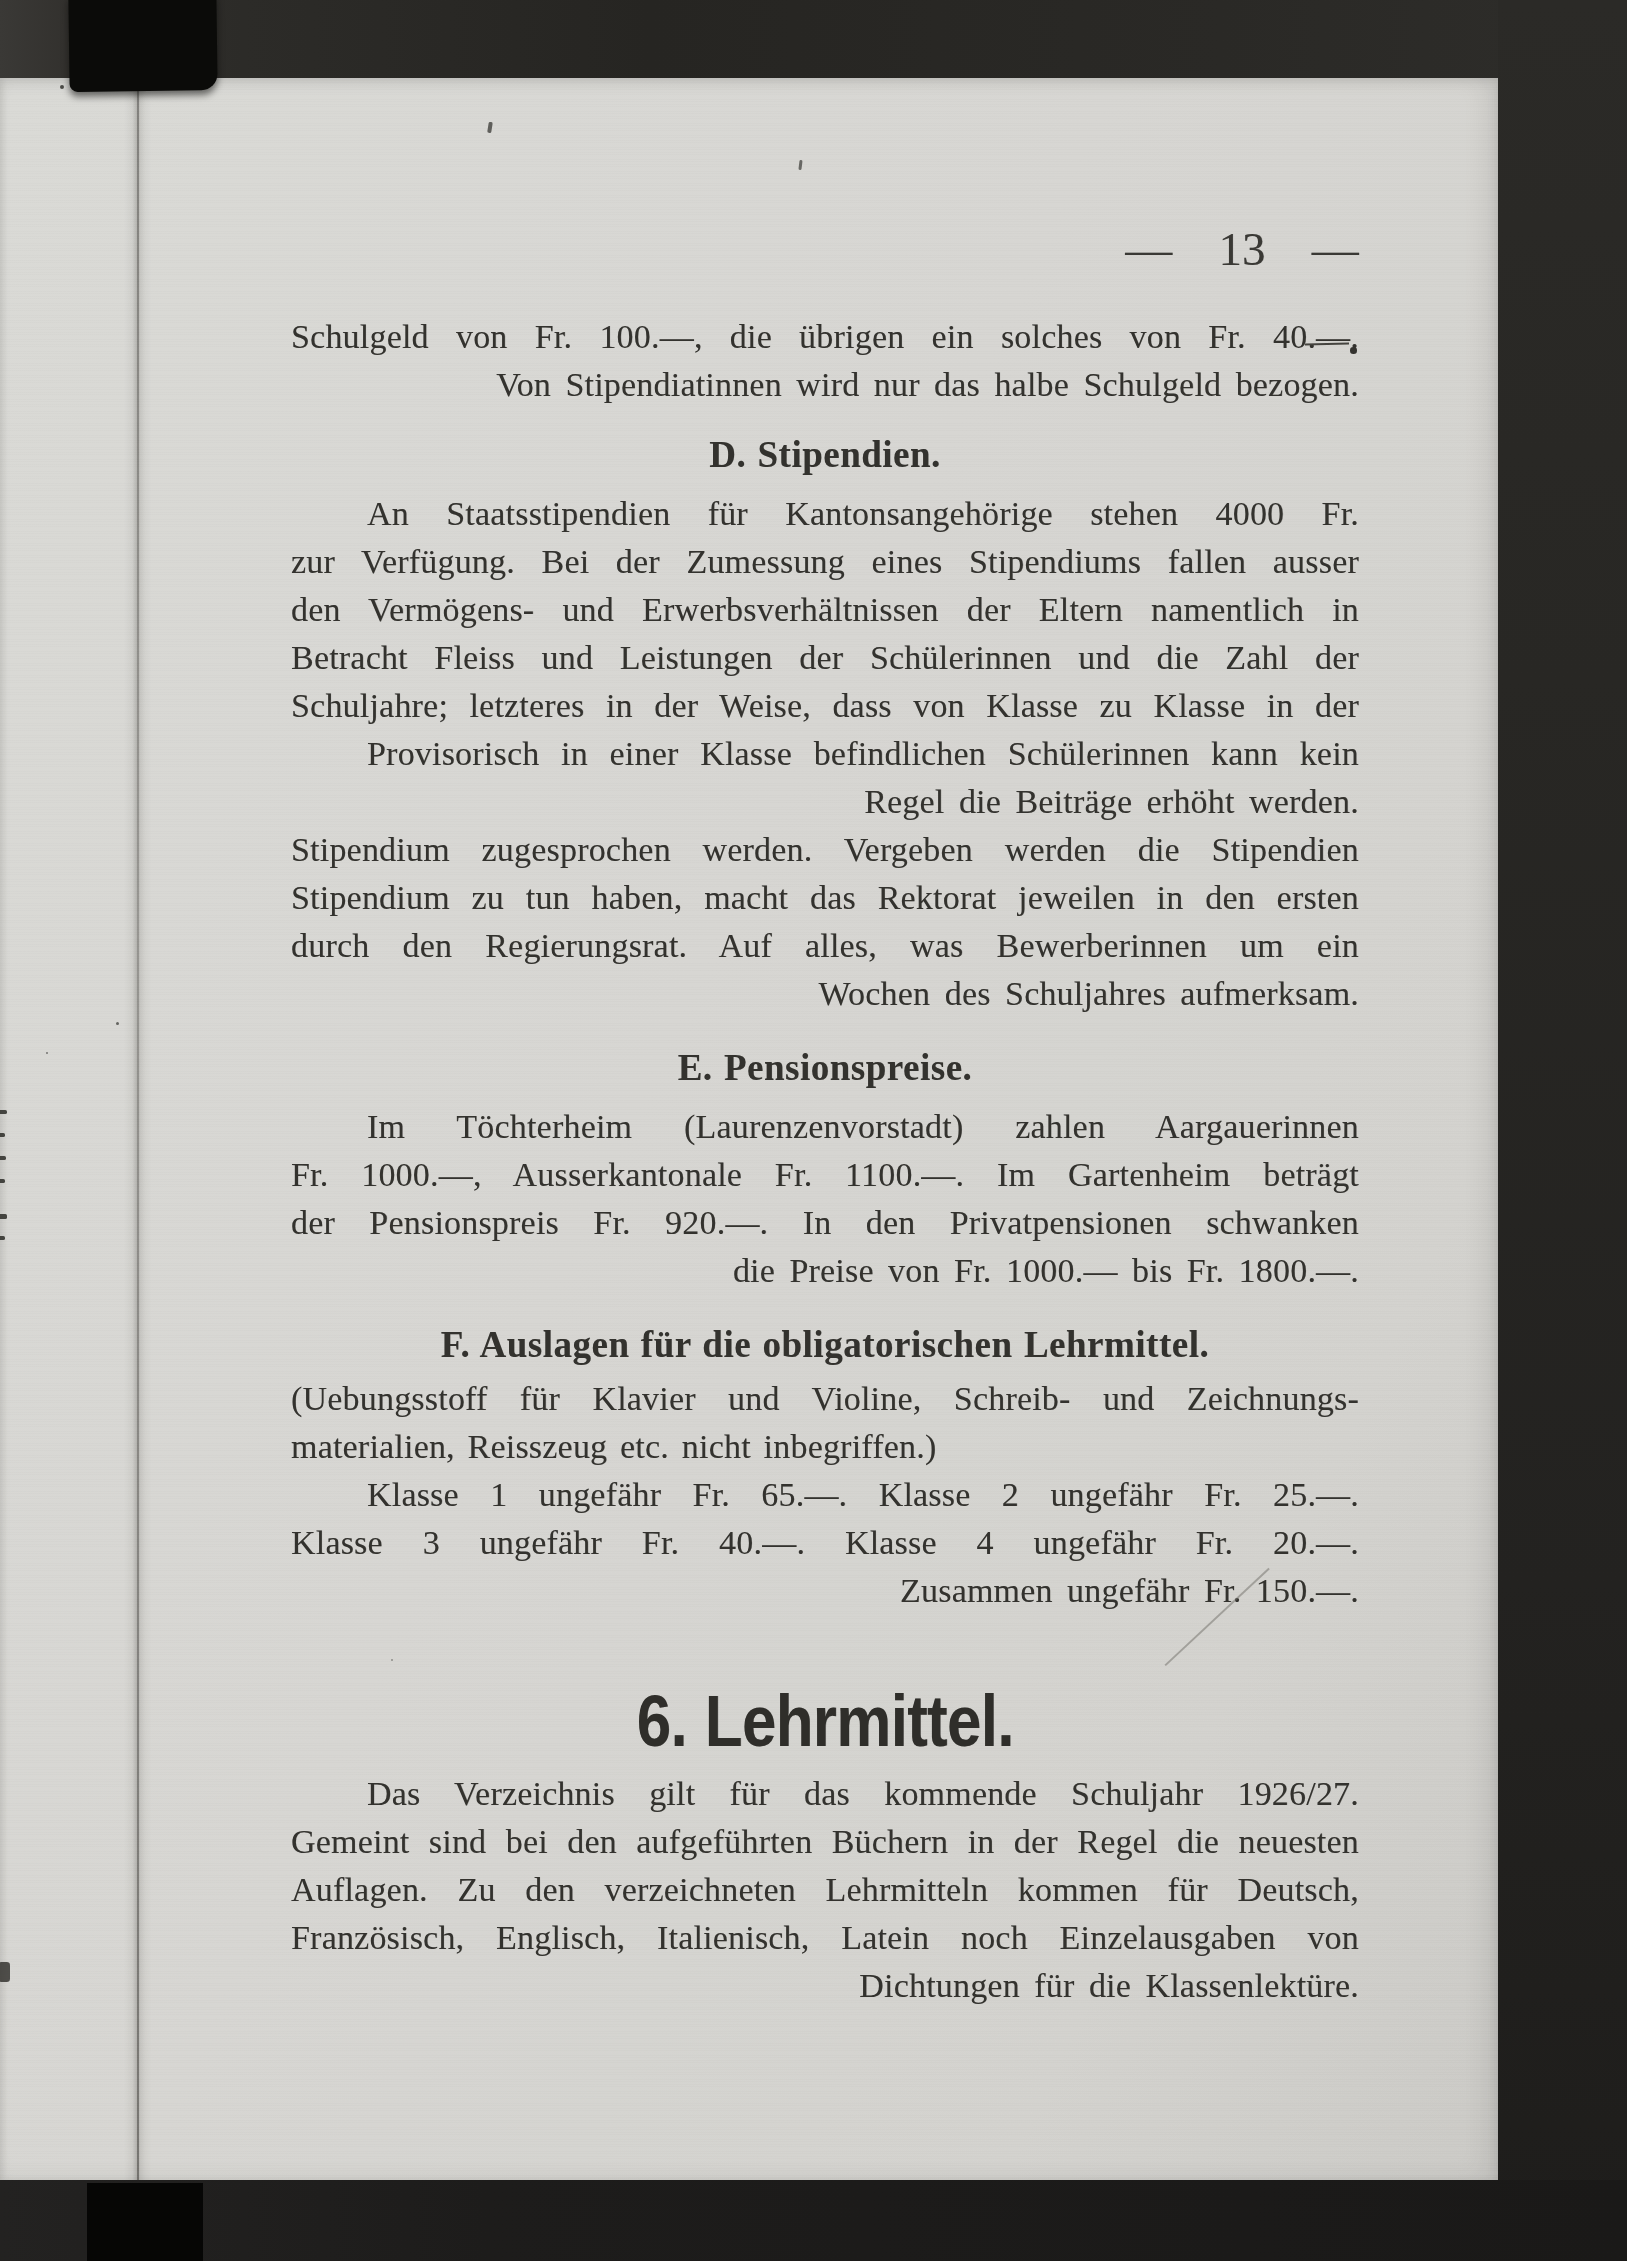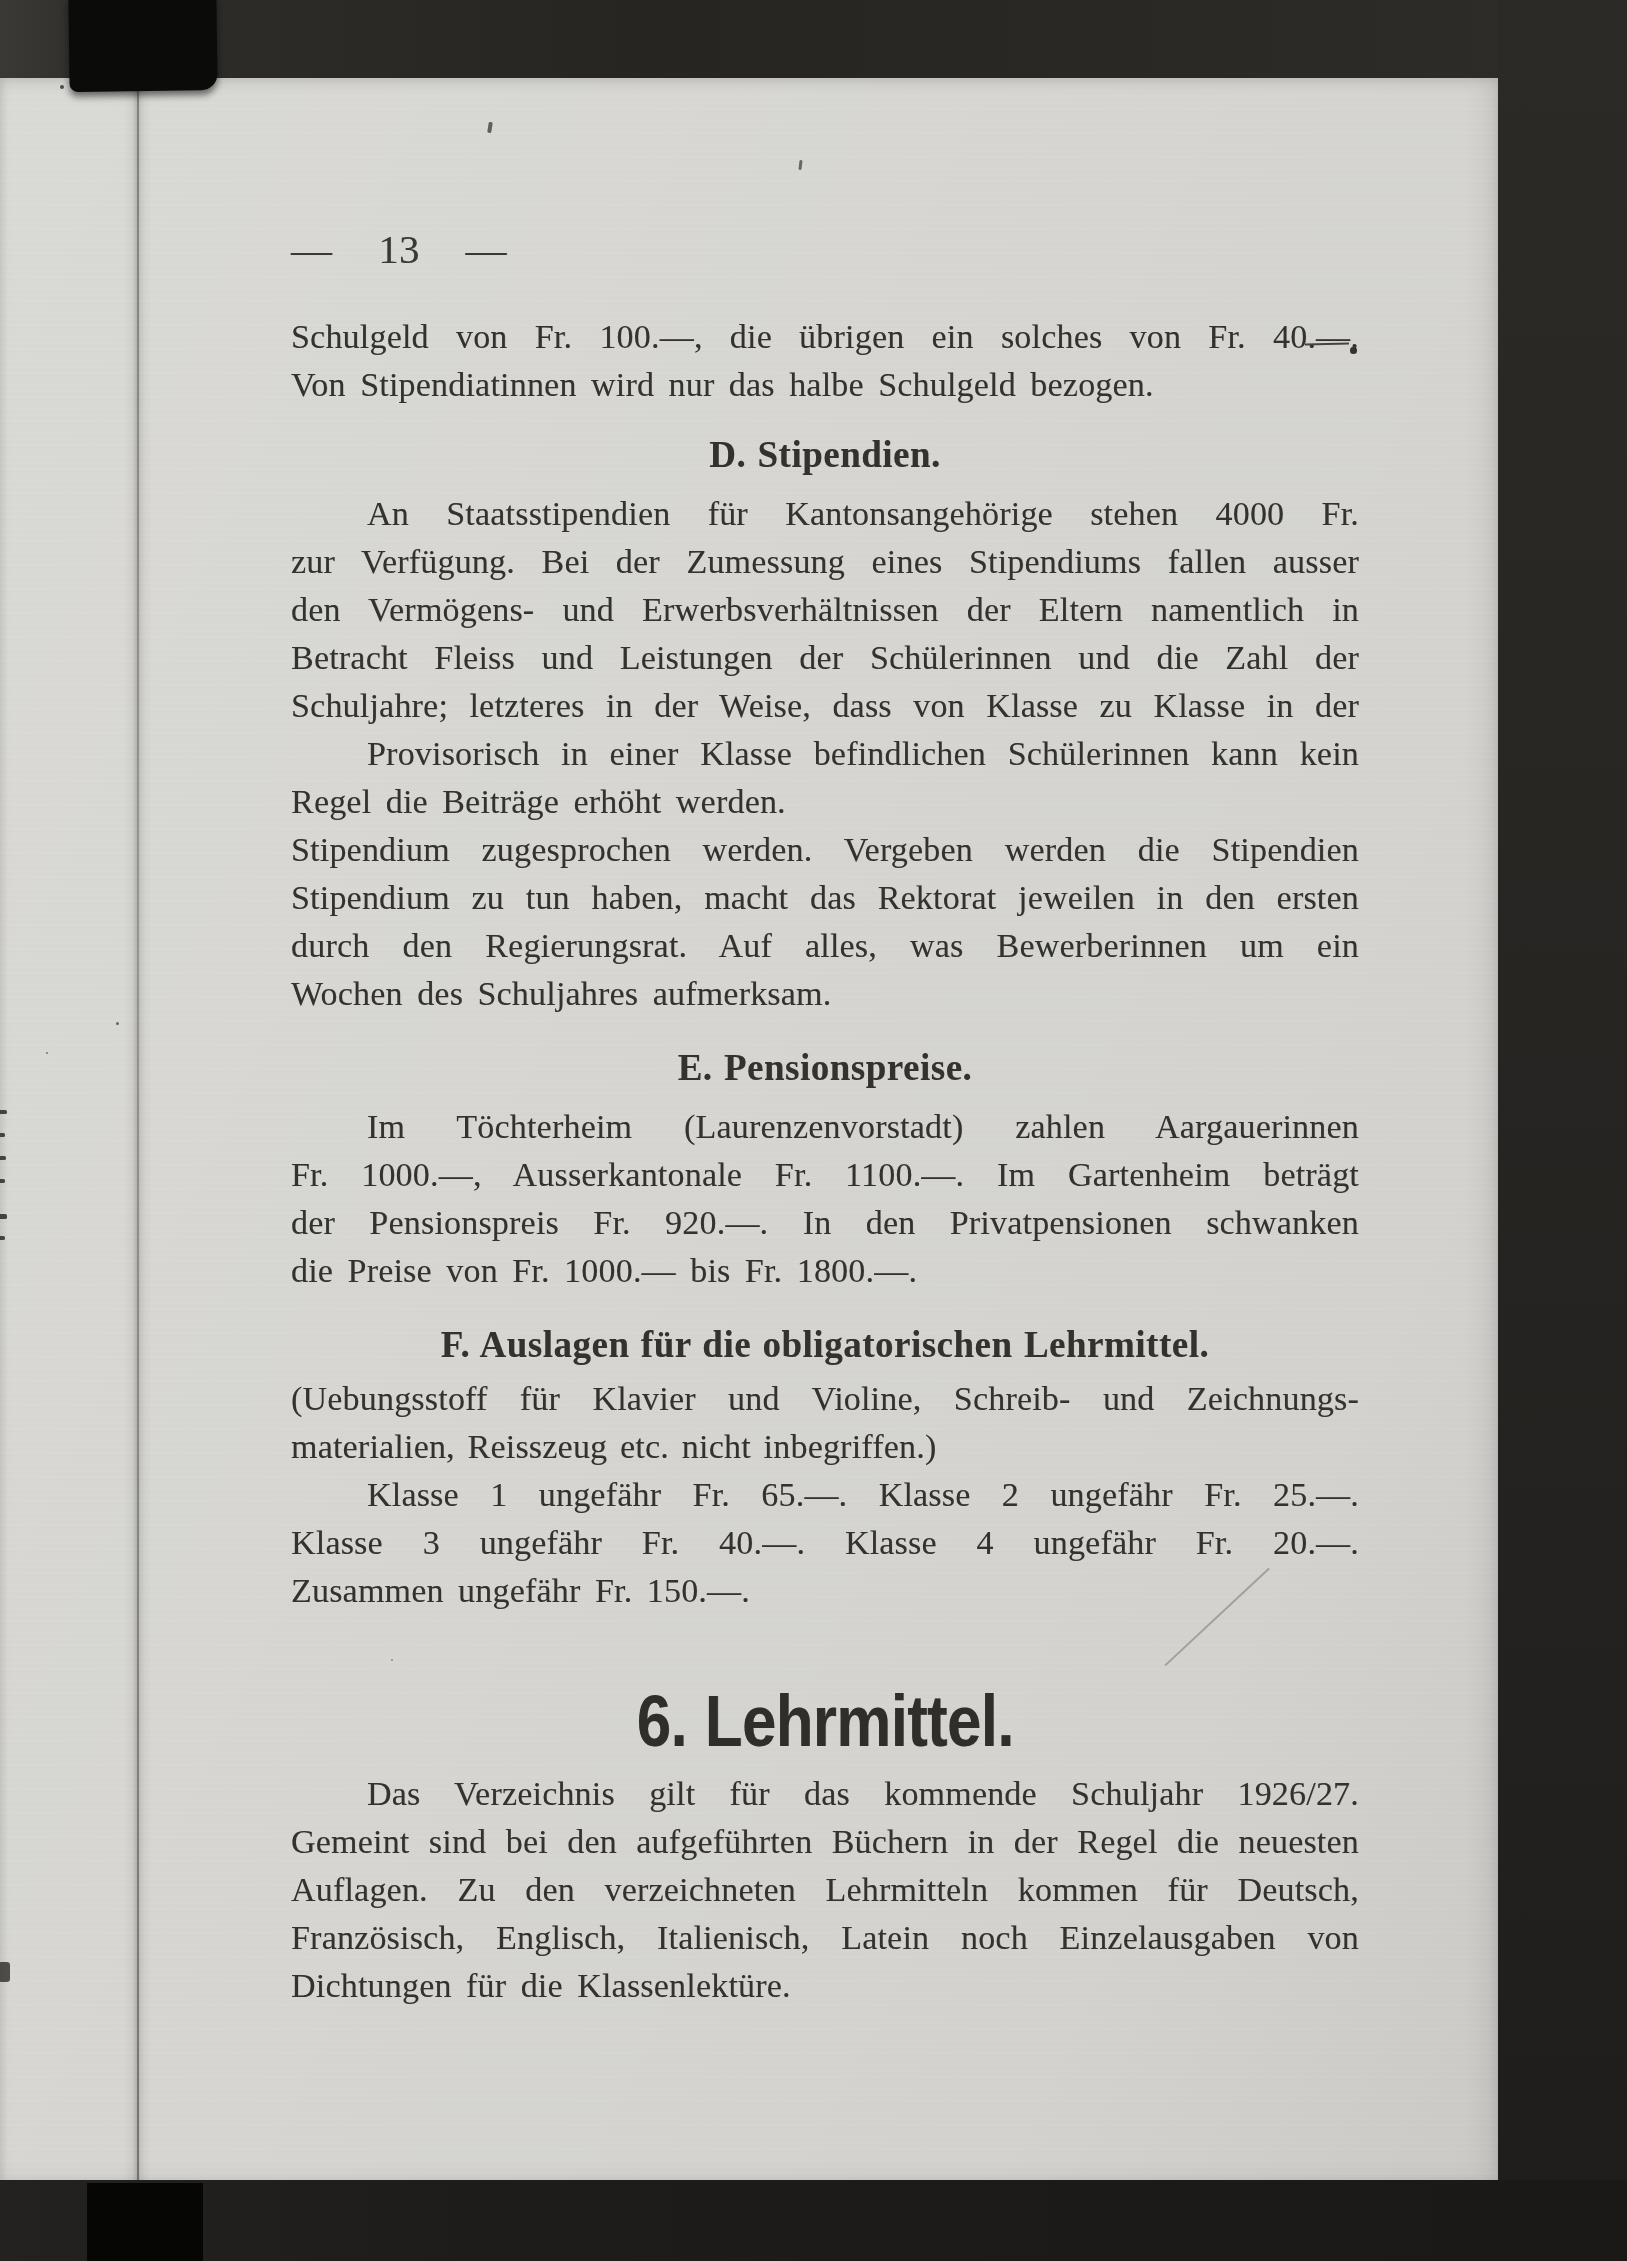--- a/index.html
+++ b/index.html
@@ -59,25 +59,25 @@
   
   .textcol-block{
     position:absolute;left:291px;width:1068px;
     color:#33322e;
     font-size:34px;letter-spacing:0.2px;word-spacing:1.6px;
     text-shadow:0.3px 0.3px 0.6px rgba(51,50,46,0.30);
     z-index:4;
   }
   .ln{height:48px;line-height:48px;overflow:visible;}
   .j{text-align:justify;text-align-last:justify;}
-  .last{text-align:left;word-spacing:5.7px;}
+  .last{text-align:right;word-spacing:5.7px;}
   .c{text-align:left;word-spacing:4.1px;}
   .ind{text-indent:76px;}
   .heading{font-weight:bold;text-align:center;font-size:37px;line-height:48px;letter-spacing:0.5px;}
-  .pagenum{text-align:left;font-size:41px;line-height:48px;color:#3a3935;}
+  .pagenum{text-align:right;font-size:47px;line-height:48px;color:#3a3935;}
   .pagenum .num{margin:0 46px;}
   .h6wrap{text-align:center;line-height:77px;}
   .h6wrap .condense{
     display:inline-block;
     font-family:"Liberation Sans", sans-serif;font-weight:700;font-size:72px;
     letter-spacing:-0.8px;transform:scaleX(0.86);transform-origin:center;
     color:#2f2e2a;text-shadow:0.4px 0.4px 0.7px rgba(47,46,42,0.35);
   }
 
   

